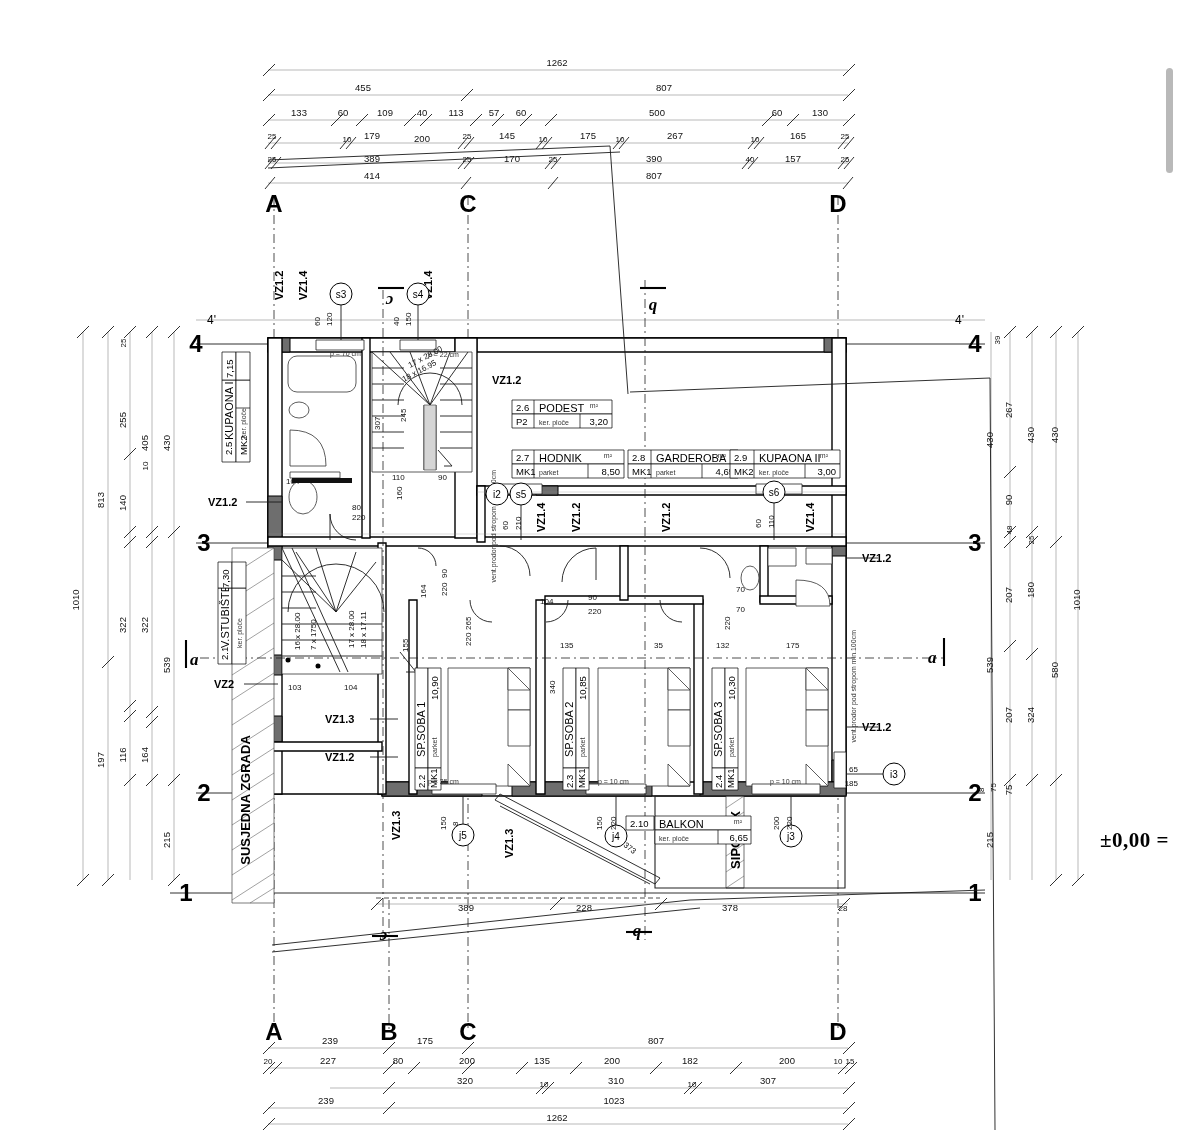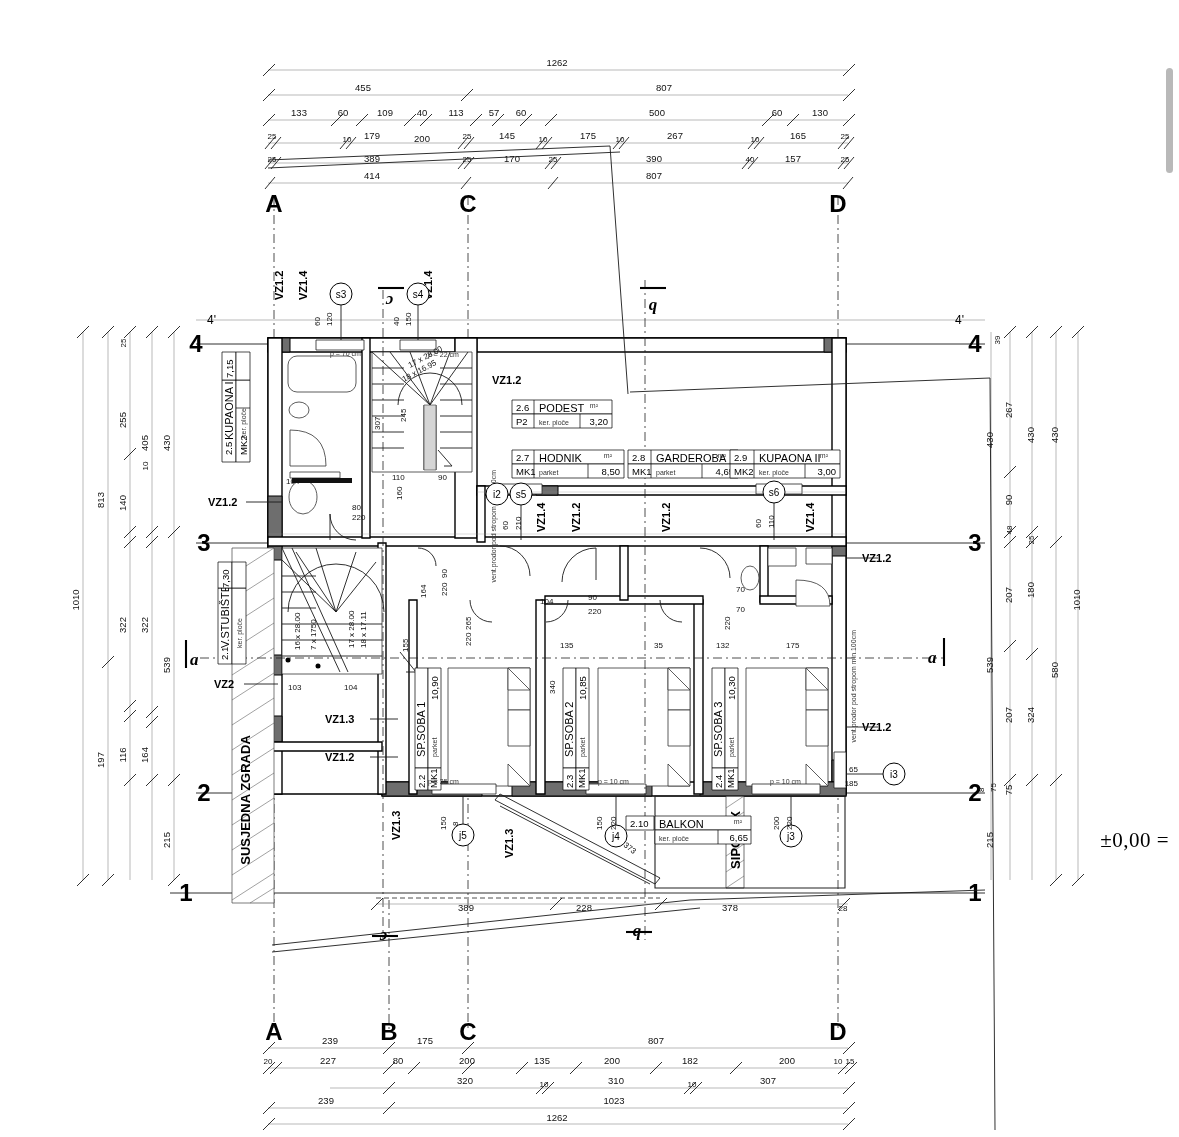--- a/index.html
+++ b/index.html
@@ -15,21 +15,21 @@
   .dimtxt-s{font-size:8px;font-family:"Liberation Sans",sans-serif;fill:#111;}
   .gridlbl{font-size:24px;font-weight:bold;font-family:"Liberation Sans",sans-serif;fill:#000;}
   .gridlbl-s{font-size:12px;font-family:"Liberation Sans",sans-serif;fill:#000;}
   .vzlbl{font-size:11px;font-weight:bold;font-family:"Liberation Sans",sans-serif;fill:#000;}
   .mrk{font-size:10px;font-family:"Liberation Sans",sans-serif;fill:#000;}
   .roomtxt{font-size:9.5px;font-family:"Liberation Sans",sans-serif;fill:#000;}
   .roomtxt-b{font-size:11px;font-family:"Liberation Sans",sans-serif;fill:#000;}
   .roomtxt-s{font-size:7px;font-family:"Liberation Sans",sans-serif;fill:#333;}
   .bigtxt{font-size:13px;font-weight:bold;font-family:"Liberation Sans",sans-serif;fill:#000;}
   .seclbl{font-size:17px;font-weight:bold;font-style:italic;font-family:"Liberation Serif",serif;fill:#000;}
-  .elev{position:absolute;right:10px;bottom:12px;font-size:21px;font-weight:normal;
+  .elev{position:absolute;right:10px;bottom:12px;font-size:21px;font-weight:bold;
         font-family:"Liberation Serif",serif;letter-spacing:.5px;}
   .scrollbar{position:absolute;right:6px;top:68px;width:7px;height:105px;
              background:#b9b9b9;border-radius:4px;}
   .watermark{position:absolute;left:470px;top:610px;font-size:30px;color:#f0f0f0;
              font-family:"Liberation Serif",serif;letter-spacing:4px;}
   line,polyline,path,rect,circle,ellipse{vector-effect:non-scaling-stroke;}
   .thin{stroke:#8a8a8a;stroke-width:.6;fill:none;}
   .med{stroke:#1a1a1a;stroke-width:.9;fill:none;}
   .thick{stroke:#000;stroke-width:2.1;fill:none;}
   .wall{fill:#ffffff;stroke:#000;stroke-width:1.4;}

